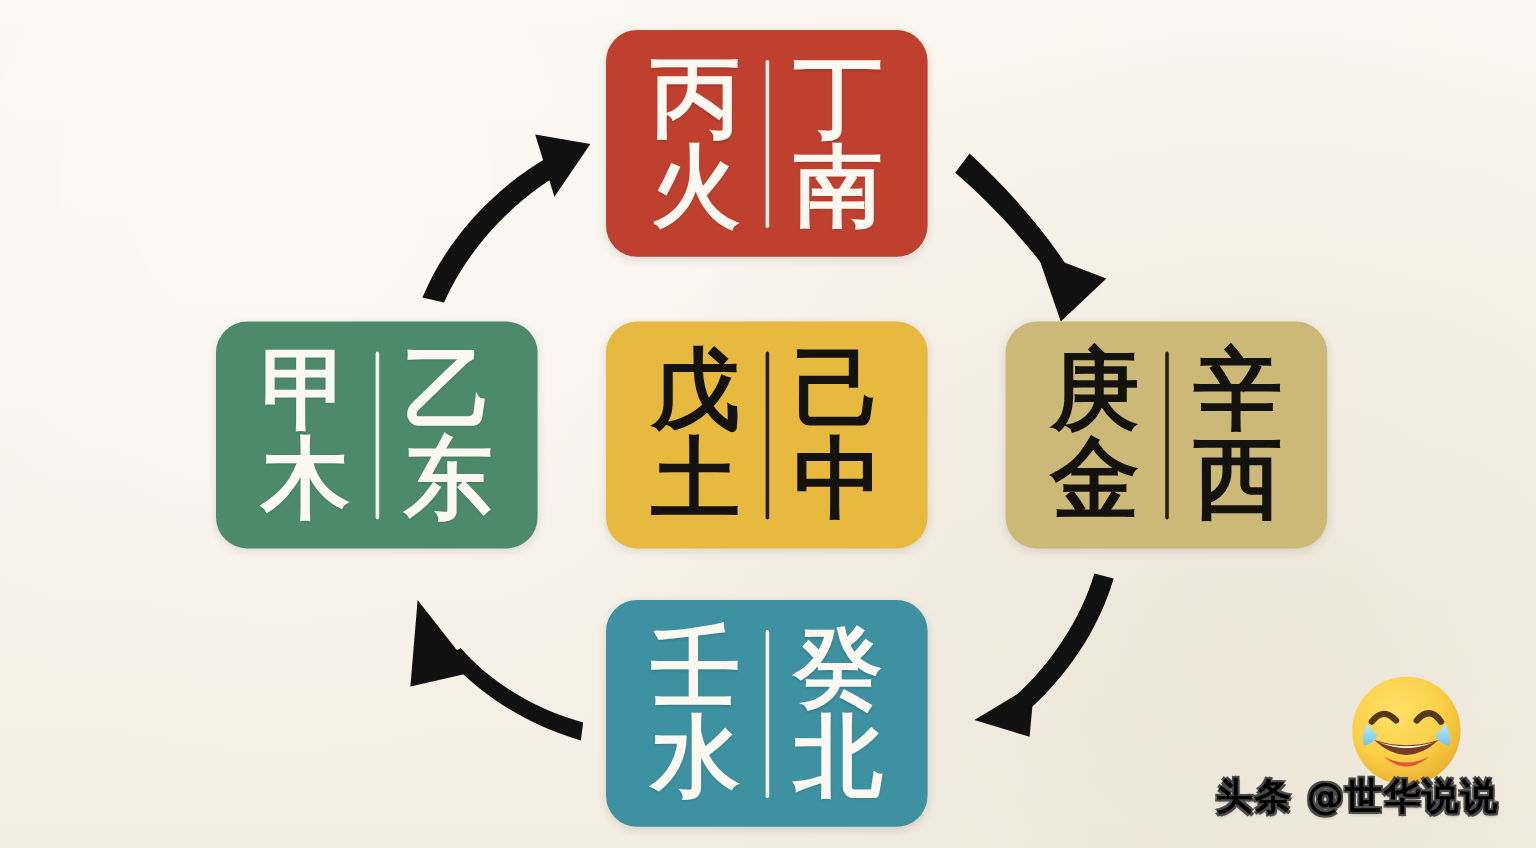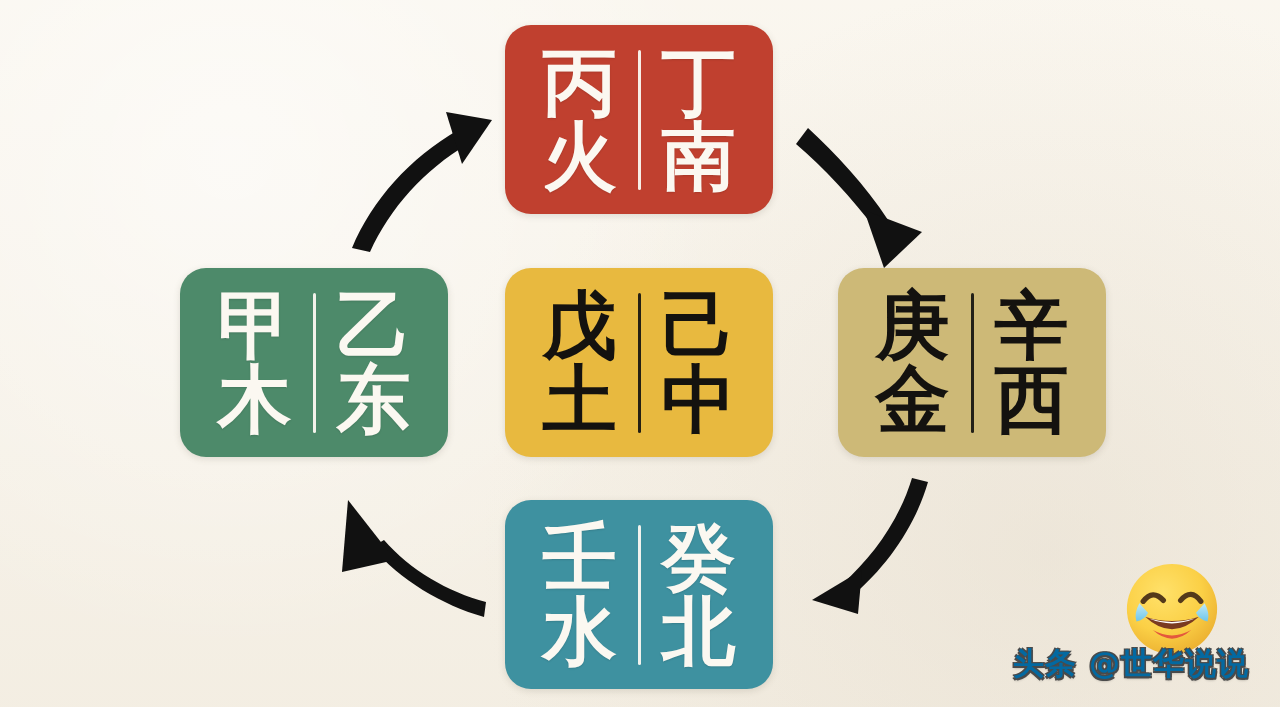--- a/index.html
+++ b/index.html
@@ -129,21 +129,21 @@
   }
   #wm-text {
     position: absolute;
     left: 0px;
     bottom: 16px;
     width: 278px;
     text-align: center;
     font-family: "DejaVu Sans", "Liberation Sans", sans-serif;
     font-size: 31px;
     font-weight: 700;
-    color: #0369a1;
+    color: #000000;
     letter-spacing: 1px;
     text-shadow:
       -1.5px -1.5px 0 #4a4a4a,
        1.5px -1.5px 0 #4a4a4a,
       -1.5px  1.5px 0 #4a4a4a,
        1.5px  1.5px 0 #4a4a4a,
        0 2px 3px rgba(0,0,0,0.35);
     white-space: nowrap;
   }
 </style>

